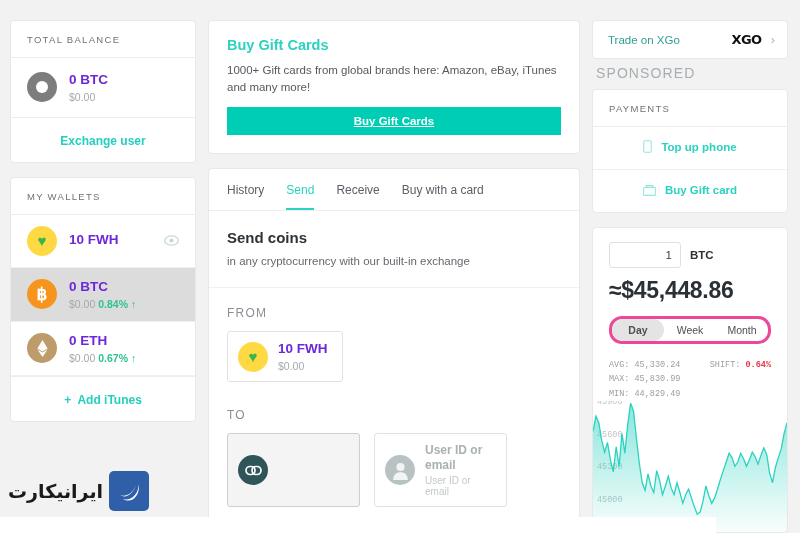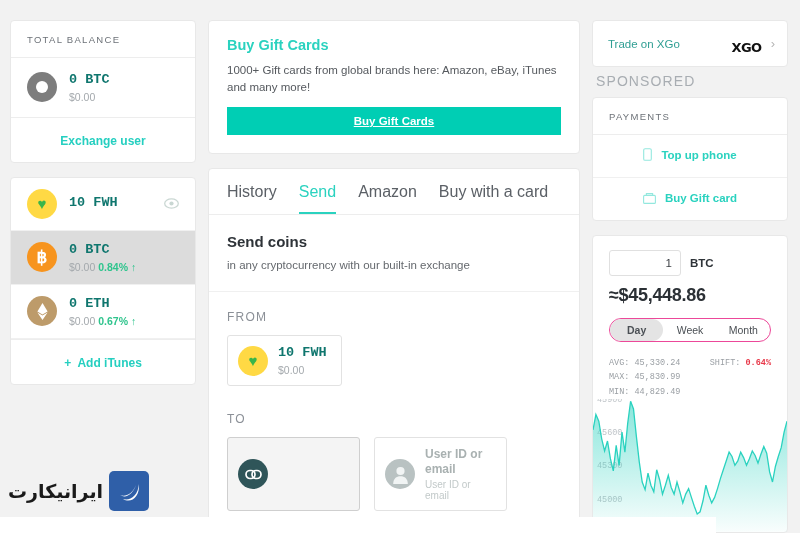--- a/index.html
+++ b/index.html
@@ -24,21 +24,21 @@
 
   .balance-row { display: flex; align-items: center; gap: 12px; padding: 14px 16px; }
   .coin-ic { width: 30px; height: 30px; border-radius: 50%; flex: 0 0 30px; position: relative;
              display: flex; align-items: center; justify-content: center; }
   .coin-ic.grey { background: #7d7d7d; }
   .coin-ic.grey::after { content: ""; width: 12px; height: 12px; border-radius: 50%; background: #fff; }
   .coin-ic.yellow { background: #ffd944; font-size: 15px; color: #39b54a; }
   .coin-ic.orange { background: #f7941e; color: #fff; font-size: 17px; font-weight: bold; font-family: "Liberation Serif", serif; }
   .coin-ic.brown { background: #bd9b6a; }
   .coin-ic svg { display: block; }
-  .bal-main { font-size: 13.5px; font-weight: bold; color: #0f766e; line-height: 1.25; font-family: Liberation Mono, monospace; }
+  .bal-main { font-size: 13.5px; font-weight: bold; color: #6d28d9; line-height: 1.25; }
   .bal-sub { font-size: 10.5px; color: #a4a9ad; margin-top: 2px; }
   .pct { color: #2fc48d; font-weight: bold; }
   .pct .arw { font-weight: normal; }
 
   .card-foot { border-top: 1px solid #ededed; text-align: center; padding: 13px 0; }
   .link-teal { color: #25cfc0; font-size: 12px; font-weight: bold; text-decoration: none; cursor: pointer; }
 
   .wallet-row { display: flex; align-items: center; gap: 12px; padding: 11px 16px; border-bottom: 1px solid #f0f0f0; cursor: pointer; }
   .wallet-row.sel { background: #dcdcdc; }
   .wallet-row .grow { flex: 1; }
@@ -47,21 +47,21 @@
   
   .col-mid { width: 372px; flex: 0 0 372px; display: flex; flex-direction: column; gap: 14px; }
 
   .gift { padding: 16px 18px 18px 18px; }
   .gift h3 { color: #2ad2bf; font-size: 14.5px; margin-bottom: 9px; }
   .gift p { color: #55595e; font-size: 11.5px; line-height: 1.45; margin-bottom: 12px; }
   .gift-btn { display: block; background: #00ceb4; color: #fff; text-align: center;
               font-size: 11.5px; font-weight: bold; padding: 8px 0; text-decoration: underline; cursor: pointer; }
 
   .tabs { display: flex; gap: 22px; padding: 0 18px; border-bottom: 1px solid #ededed; }
-  .tab { font-size: 16px; color: #5b6066; padding: 14px 0 11px 0; cursor: pointer; border-bottom: 2px solid transparent; }
+  .tab { font-size: 12px; color: #5b6066; padding: 14px 0 11px 0; cursor: pointer; border-bottom: 2px solid transparent; }
   .tab.active { color: #2ad2bf; border-bottom-color: #2ad2bf; }
 
   .send-head { padding: 18px 18px 20px 18px; border-bottom: 1px solid #f0f0f0; }
   .send-head h2 { font-size: 15px; color: #2e3338; margin-bottom: 9px; }
   .send-head p { font-size: 11.5px; color: #65696e; }
 
   .form-body { padding: 18px 18px 8px 18px; }
   .flabel { font-size: 12px; letter-spacing: 1.2px; color: #8b9097; text-transform: uppercase; margin-bottom: 11px; }
   .from-box { display: inline-flex; align-items: center; gap: 10px; border: 1px solid #e2e2e2;
               border-radius: 3px; padding: 9px 14px 9px 10px; cursor: pointer; }
@@ -79,37 +79,37 @@
   .to-sec { margin-top: 26px; }
 
   .form-foot { display: flex; align-items: center; justify-content: space-between;
                border-top: 1px solid #f0f0f0; padding: 14px 18px 16px 18px; }
 
   
   .col-right { width: 196px; flex: 0 0 196px; display: flex; flex-direction: column; gap: 0; }
 
   .xgo { display: flex; align-items: center; padding: 11px 12px 11px 15px; cursor: pointer; }
   .xgo-t { color: #2f9e93; font-size: 11.5px; flex: 1; }
-  .xgo-logo { font-size: 13px; font-weight: bold; letter-spacing: -.5px; color: #111; font-family: "DejaVu Sans", sans-serif; margin-top: 8px; }
+  .xgo-logo { font-size: 13px; font-weight: bold; letter-spacing: -.5px; color: #111; font-family: "DejaVu Sans", sans-serif; }
   .chev { color: #b6b6b6; font-size: 13px; margin-left: 9px; }
   .sponsored { font-size: 14px; letter-spacing: 1.1px; color: #a8adb2; text-transform: uppercase; padding: 6px 0 8px 4px; }
 
   .pay-row { text-align: center; padding: 12px 0; border-bottom: 1px solid #f0f0f0; cursor: pointer; }
   .pay-row:last-child { border-bottom: none; }
   .pay-link { color: #2ad2bf; font-size: 11.5px; font-weight: bold; display: inline-flex; align-items: center; gap: 9px; }
   .pay-ic { opacity: .5; display: inline-flex; }
 
   .btc-body { padding: 14px 16px 0 16px; }
   .amt-line { display: flex; align-items: center; gap: 9px; margin-bottom: 9px; }
   .amt-in { width: 72px; border: 1px solid #e0e0e0; border-radius: 3px; padding: 6px 8px;
             font-size: 11.5px; text-align: right; color: #3b3f44; font-family: inherit; background: #fff; }
   .amt-cur { font-size: 11.5px; font-weight: bold; color: #2e3338; }
-  .price { font-size: 18px; font-weight: bold; color: #2b3035; letter-spacing: -.3px; margin-bottom: 12px; }
-
-  .seg { display: flex; border: 1px solid #ec4899; border-radius: 13px; overflow: hidden; margin-bottom: 14px; }
+  .price { font-size: 23px; font-weight: bold; color: #2b3035; letter-spacing: -.3px; margin-bottom: 12px; }
+
+  .seg { display: flex; border: 3px solid #ec4899; border-radius: 13px; overflow: hidden; margin-bottom: 14px; }
   .seg div { flex: 1; text-align: center; font-size: 10.5px; color: #4b5055; padding: 5px 0; cursor: pointer; }
   .seg div.on { background: #e4e4e4; border-radius: 13px; font-weight: bold; }
 
   .stats { font-family: "Liberation Mono", monospace; font-size: 8.5px; color: #9a9fa4; line-height: 1.7;
            display: flex; justify-content: space-between; }
   .shift-v { color: #e8394a; font-weight: bold; }
 
   .chartwrap { position: relative; flex: 1; min-height: 0; overflow: hidden; }
   .chartwrap svg { display: block; width: 100%; height: 100%; }
   .ytick { font-family: "Liberation Mono", monospace; font-size: 8.5px; fill: #bfc4c8; }
@@ -136,20 +136,21 @@
           <div class="bal-main">0 BTC</div>
           <div class="bal-sub">$0.00</div>
         </div>
       </div>
       <div class="card-foot">
         <span class="link-teal">Exchange user</span>
       </div>
     </div>
 
     <div class="card">
+      <div class="card-head">MY WALLETS</div>
 
       <div class="wallet-row">
         <div class="coin-ic yellow">♥</div>
         <div class="grow">
           <div class="bal-main">10 FWH</div>
         </div>
         <span class="eye">
           <svg width="15" height="11" viewBox="0 0 15 11">
               <ellipse cx="7.5" cy="5.5" rx="6.8" ry="4.6" fill="none" stroke="#8aa79e" stroke-width="1.3"></ellipse>
               <circle cx="7.5" cy="5.5" r="2.1" fill="#8aa79e"></circle>
@@ -198,21 +199,21 @@
     <div class="card gift">
       <h3>Buy Gift Cards</h3>
       <p>1000+ Gift cards from global brands here: Amazon, eBay, iTunes and many more!</p>
       <span class="gift-btn">Buy Gift Cards</span>
     </div>
 
     <div class="card">
       <div class="tabs">
         <div class="tab">History</div>
         <div class="tab active">Send</div>
-        <div class="tab">Amazon</div>
+        <div class="tab">Receive</div>
         <div class="tab">Buy with a card</div>
       </div>
 
       <div class="send-head">
         <h2>Send coins</h2>
         <p>in any cryptocurrency with our built-in exchange</p>
       </div>
 
       <div class="form-body">
         <div class="flabel">FROM</div>

